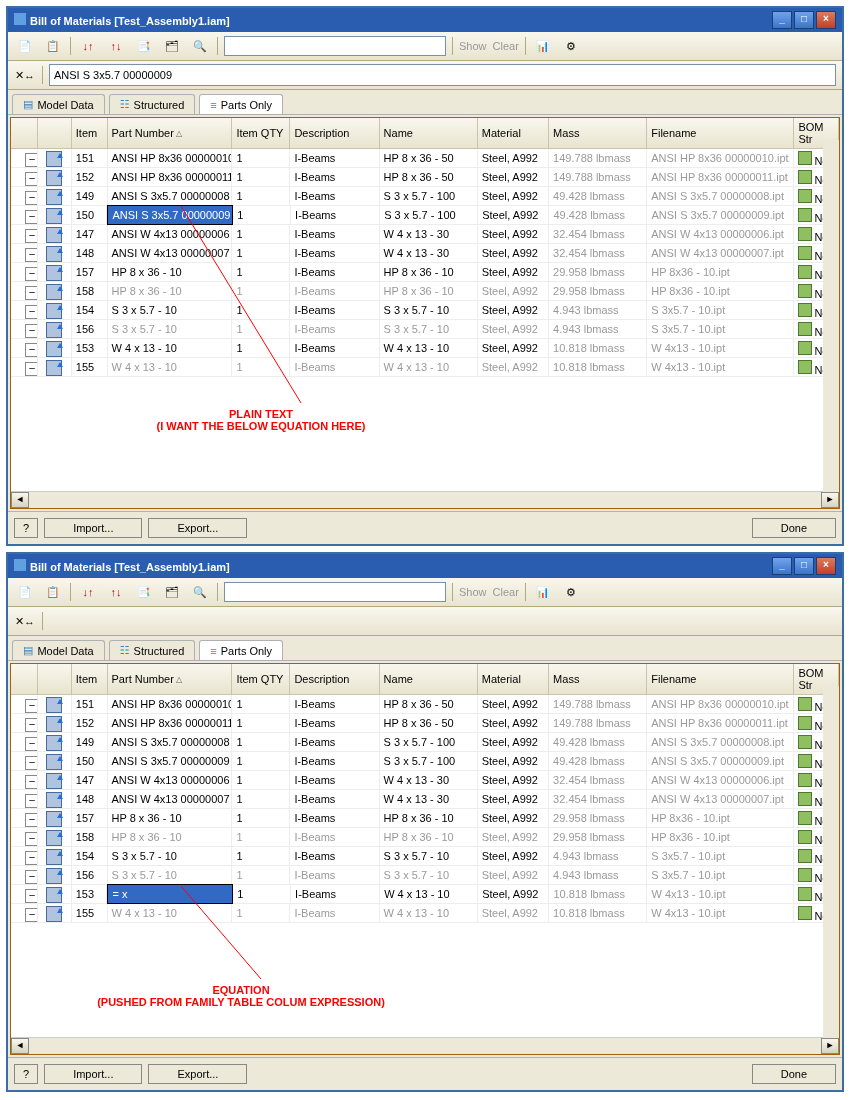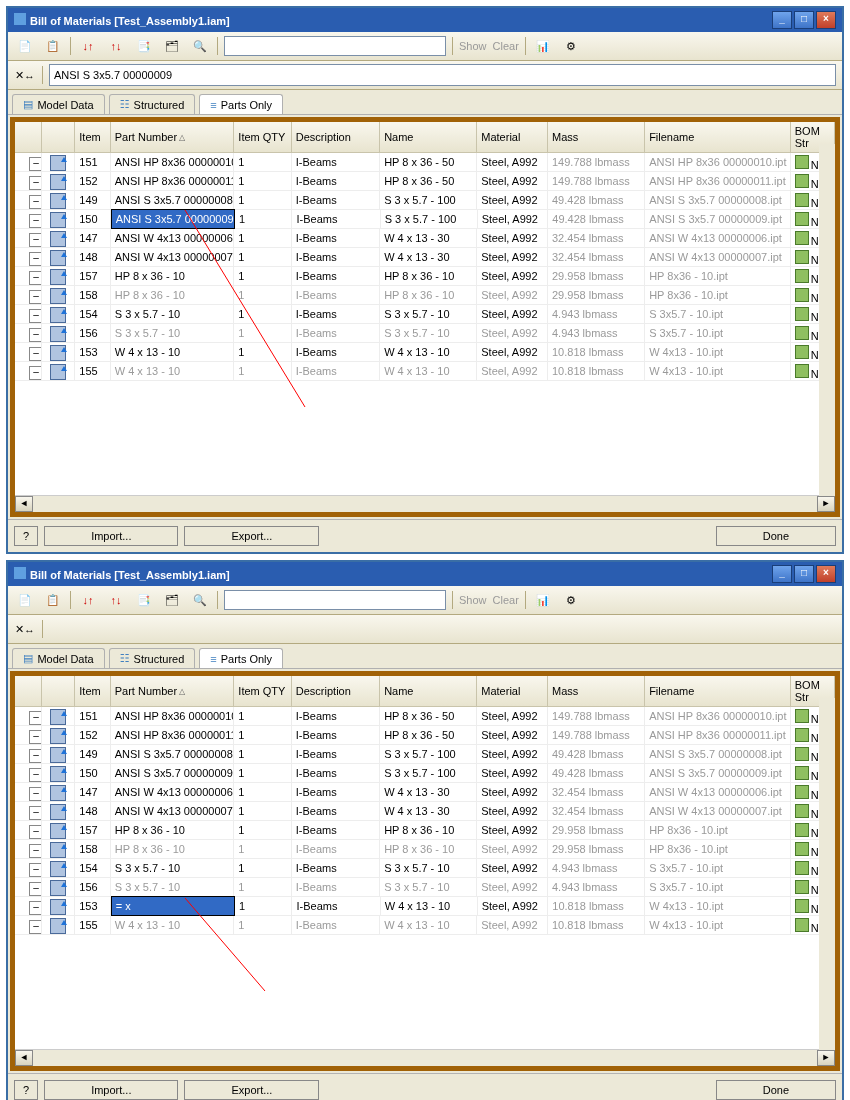--- a/index.html
+++ b/index.html
@@ -10,21 +10,21 @@
   .toolbar{background:linear-gradient(#f9f7ee,#e8e4cf);border-bottom:1px solid #b3a97f;padding:3px 6px;display:flex;align-items:center;gap:6px}
   .tbtn{width:20px;height:20px;border:1px solid transparent;display:flex;align-items:center;justify-content:center}
   .sep{width:1px;height:18px;background:#b3a97f}
   .combo{width:220px;height:18px;border:1px solid #7a8fa8;background:#fff}
   .lbl{color:#999}
   .searchrow{background:linear-gradient(#f9f7ee,#e8e4cf);border-bottom:1px solid #b3a97f;padding:3px 6px;display:flex;align-items:center;gap:6px}
   .searchbox{flex:1;height:18px;border:1px solid #7a8fa8;background:#fff;padding:1px 4px;font-size:11px}
   .tabs{display:flex;border-bottom:1px solid #b0b0b0;background:#ece9d8;padding-top:4px}
   .tab{padding:3px 10px;border:1px solid #b0b0b0;border-bottom:none;margin-left:4px;background:#ece9d8;display:flex;gap:4px;align-items:center;border-radius:3px 3px 0 0}
   .tab.active{background:#fff;font-weight:normal}
-  .gridwrap{border:5px solid #a16207;margin:2px;background:#fff;position:relative;height:390px;overflow:hidden}
+  .gridwrap{border:1px solid #a16207;margin:2px;background:#fff;position:relative;height:390px;overflow:hidden}
   .ghead{display:flex;background:linear-gradient(#f9f7ee,#e8e4cf);border-bottom:1px solid #c9c4ab;position:sticky;top:0}
   .gh{border-right:1px solid #c9c4ab;padding:3px 4px;font-weight:normal;display:flex;align-items:center;gap:2px}
   .grow{display:flex;border-bottom:1px solid #ededed;height:18px;align-items:center}
   .gc{border-right:1px solid #ededed;padding:2px 4px;white-space:nowrap;overflow:hidden;height:14px;line-height:14px}
   .gc.gray{color:#9a9a9a}
   .gc.sel{background:#316ac5;color:#fff;border:1px solid #000}
   .col-exp{width:20px}
   .col-ico{width:28px;text-align:center}
   .col-item{width:30px}
   .col-part{width:130px}
@@ -33,21 +33,21 @@
   .col-name{width:100px}
   .col-mat{width:70px}
   .col-mass{width:100px}
   .col-file{width:155px}
   .col-bom{width:40px}
   .expand{width:12px;height:12px;border:1px solid #888;display:inline-block;text-align:center;line-height:10px;font-size:10px;background:#fff;margin-left:10px}
   .partico{display:inline-block;width:14px;height:14px;background:#b0c4e0;border:1px solid #4a6a9a;position:relative}
   .partico::after{content:"";position:absolute;right:-2px;top:-2px;width:0;height:0;border:3px solid transparent;border-bottom:5px solid #1e72d8}
   .bomico{display:inline-block;width:12px;height:12px;background:#8fbf60;border:1px solid #4a7a2a;margin-right:2px}
   .bottombar{display:flex;padding:6px;gap:6px;align-items:center;background:#ece9d8;border-top:1px solid #b3b3b3}
-  .btn{border:1px solid #888;background:#ece9d8;padding:3px 46px;font-size:11px;cursor:default}
+  .btn{border:1px solid #888;background:#ece9d8;padding:3px 28px;font-size:11px;cursor:default}
   .btn.small{padding:3px 8px;width:auto}
   .spacer{flex:1}
   .hscroll{height:16px;background:#ece9d8;border-top:1px solid #ccc;display:flex;align-items:center;position:absolute;bottom:0;left:0;right:0}
   .sarrow{width:16px;height:14px;border:1px solid #888;background:linear-gradient(#f9f7ee,#d8d4bf);text-align:center;font-size:9px;line-height:12px}
   .strack{flex:1;height:14px;background:#ece9d8}
   .vscroll{position:absolute;right:0;top:22px;bottom:16px;width:16px;background:#ece9d8}
   .annotation{position:absolute;color:#ff0000;font-weight:bold;text-align:center;pointer-events:none}
   .redline{stroke:#ff0000;stroke-width:1;fill:none}
   .sort{font-size:8px;color:#666}
 </style>
@@ -276,20 +276,21 @@
       </div>
       <div class="hscroll">
         <div class="sarrow">◄</div>
         <div class="strack"></div>
         <div class="sarrow">►</div>
       </div>
       <div class="vscroll"></div>
       <svg style="position:absolute;left:0;top:0;pointer-events:none" width="830" height="380">
         <line class="redline" x1="170" y1="88" x2="290" y2="285"></line>
       </svg>
+      <div class="annotation" style="left:90px;top:290px;width:320px">PLAIN TEXT<br>(I WANT THE BELOW EQUATION HERE)</div>
     </div>
 
   <div class="bottombar">
     <button class="btn small">?</button>
     <button class="btn">Import...</button>
     <button class="btn">Export...</button>
     <div class="spacer"></div>
     <button class="btn">Done</button>
   </div>
 </div>
@@ -515,20 +516,21 @@
       </div>
       <div class="hscroll">
         <div class="sarrow">◄</div>
         <div class="strack"></div>
         <div class="sarrow">►</div>
       </div>
       <div class="vscroll"></div>
       <svg style="position:absolute;left:0;top:0;pointer-events:none" width="830" height="380">
         <line class="redline" x1="170" y1="222" x2="250" y2="315"></line>
       </svg>
+      <div class="annotation" style="left:10px;top:320px;width:440px">EQUATION<br>(PUSHED FROM FAMILY TABLE COLUM EXPRESSION)</div>
     </div>
 
   <div class="bottombar">
     <button class="btn small">?</button>
     <button class="btn">Import...</button>
     <button class="btn">Export...</button>
     <div class="spacer"></div>
     <button class="btn">Done</button>
   </div>
 </div>

